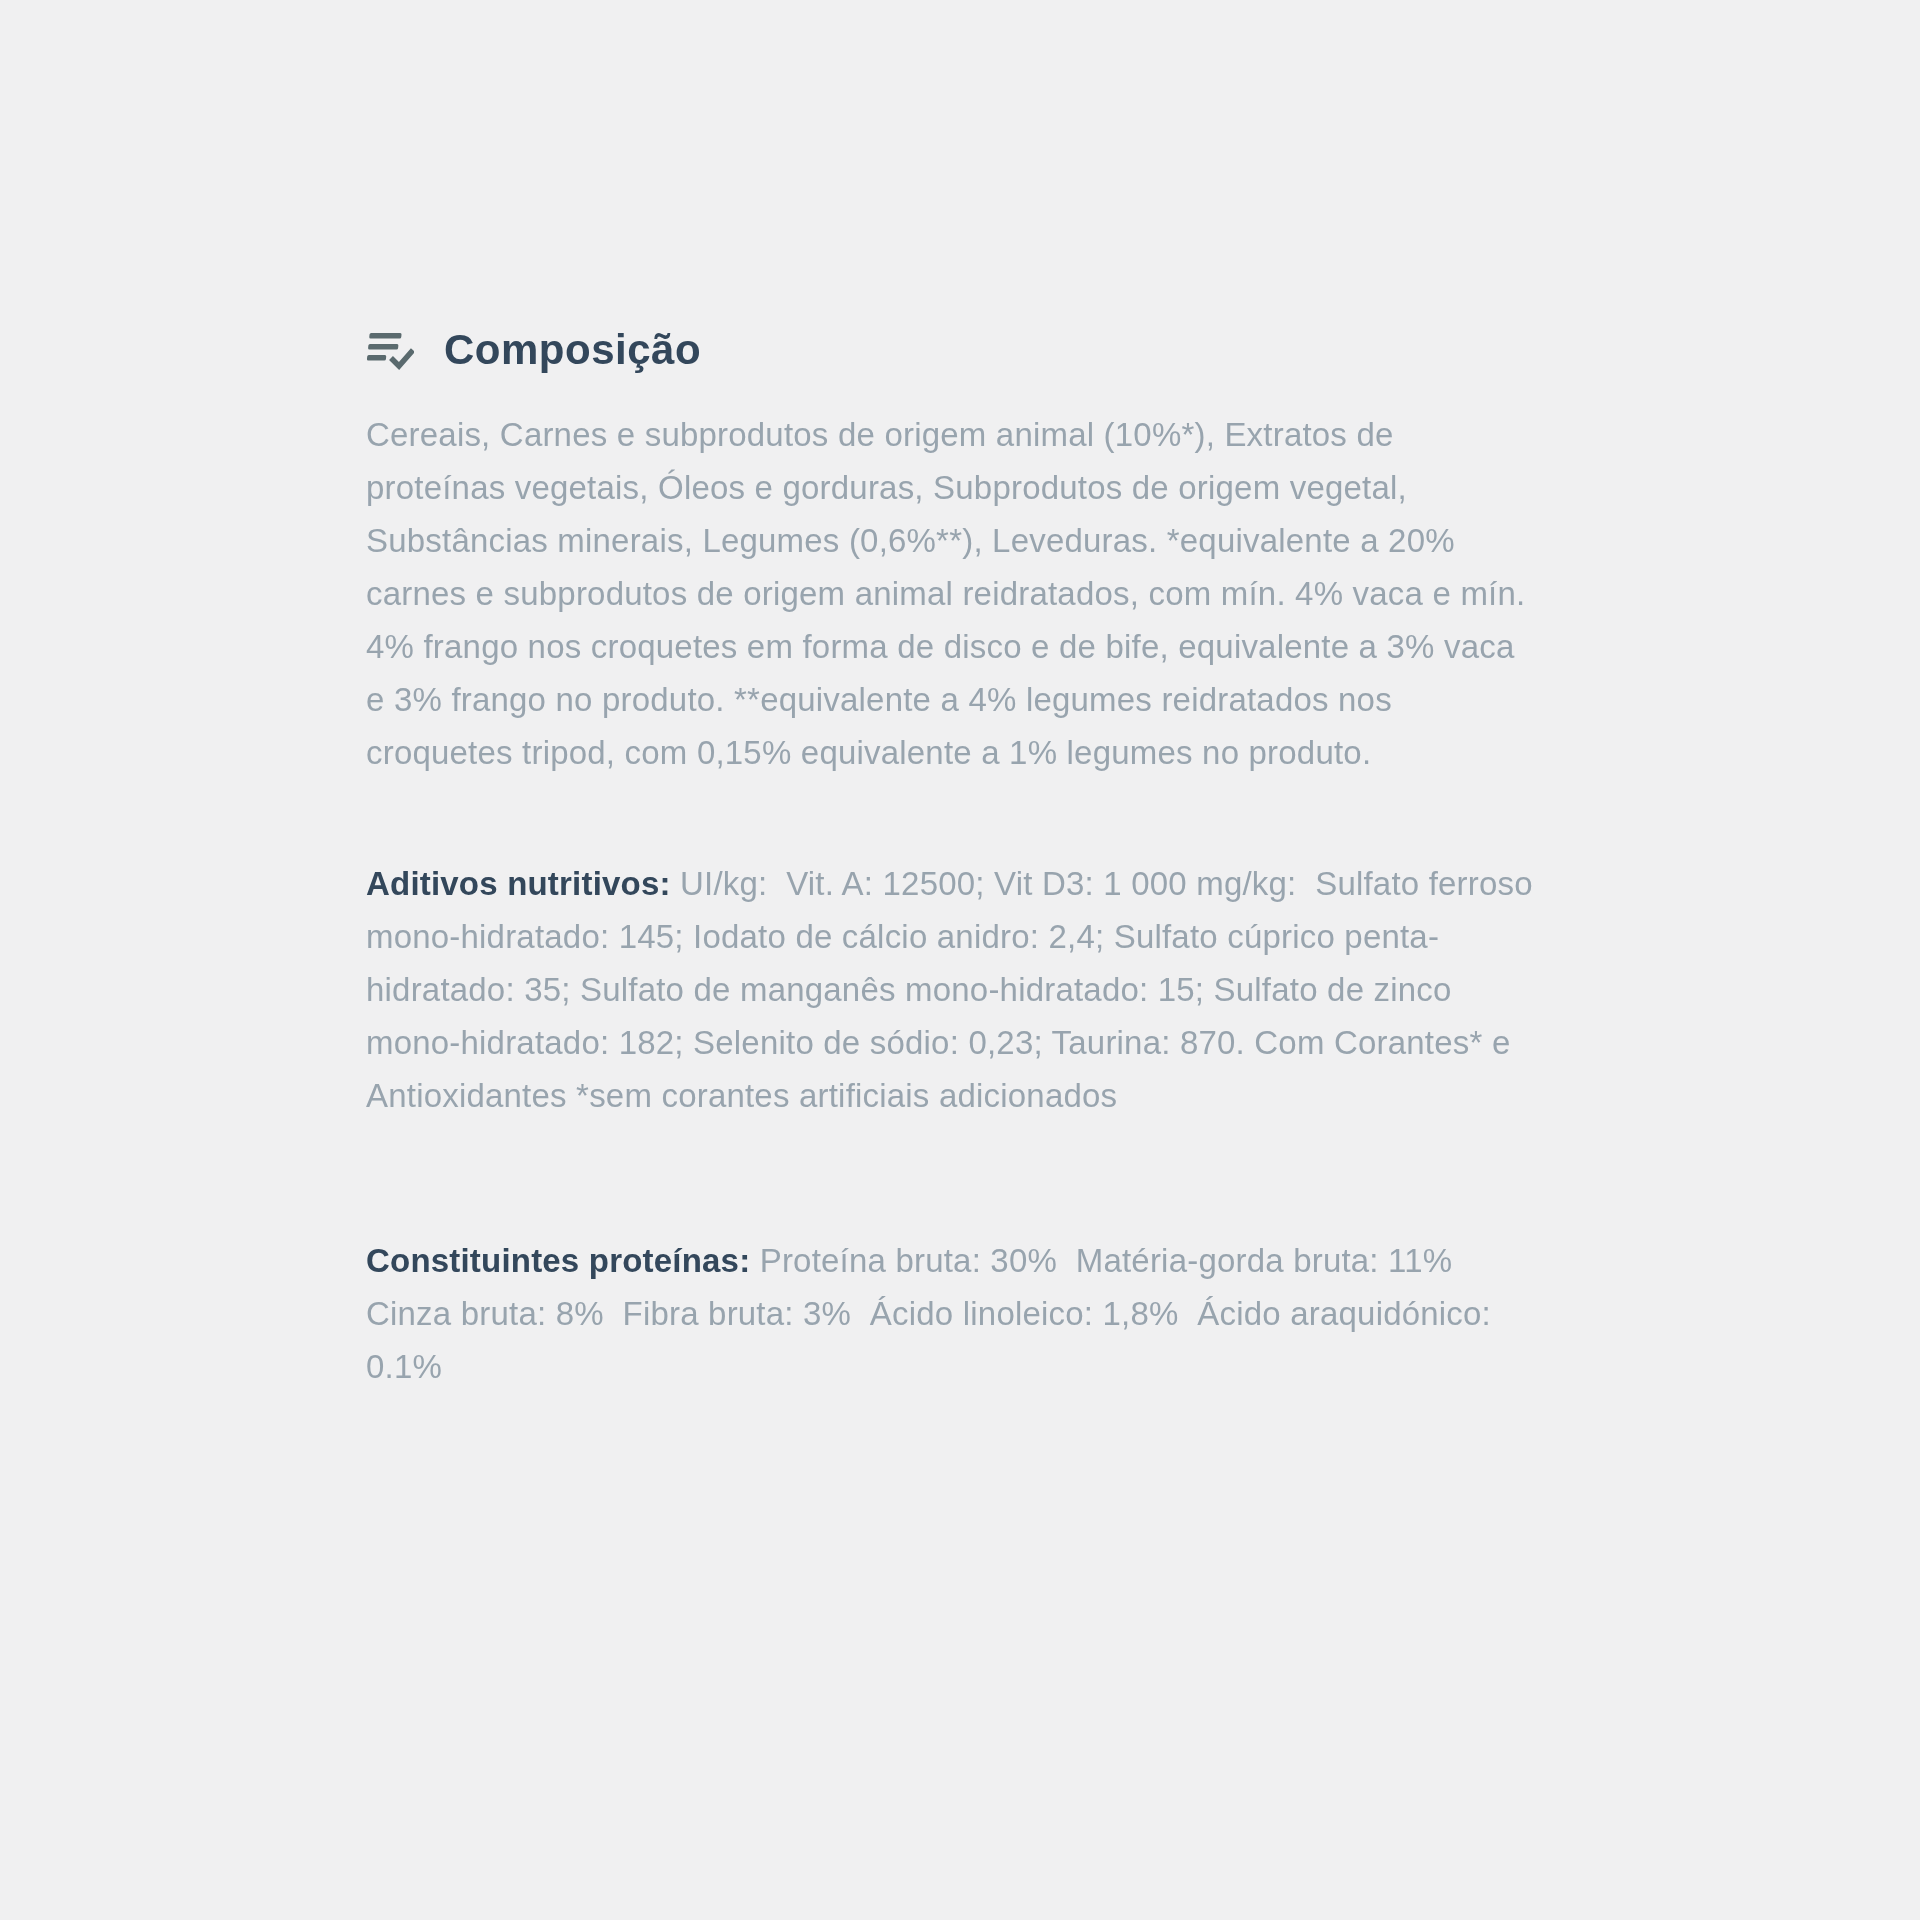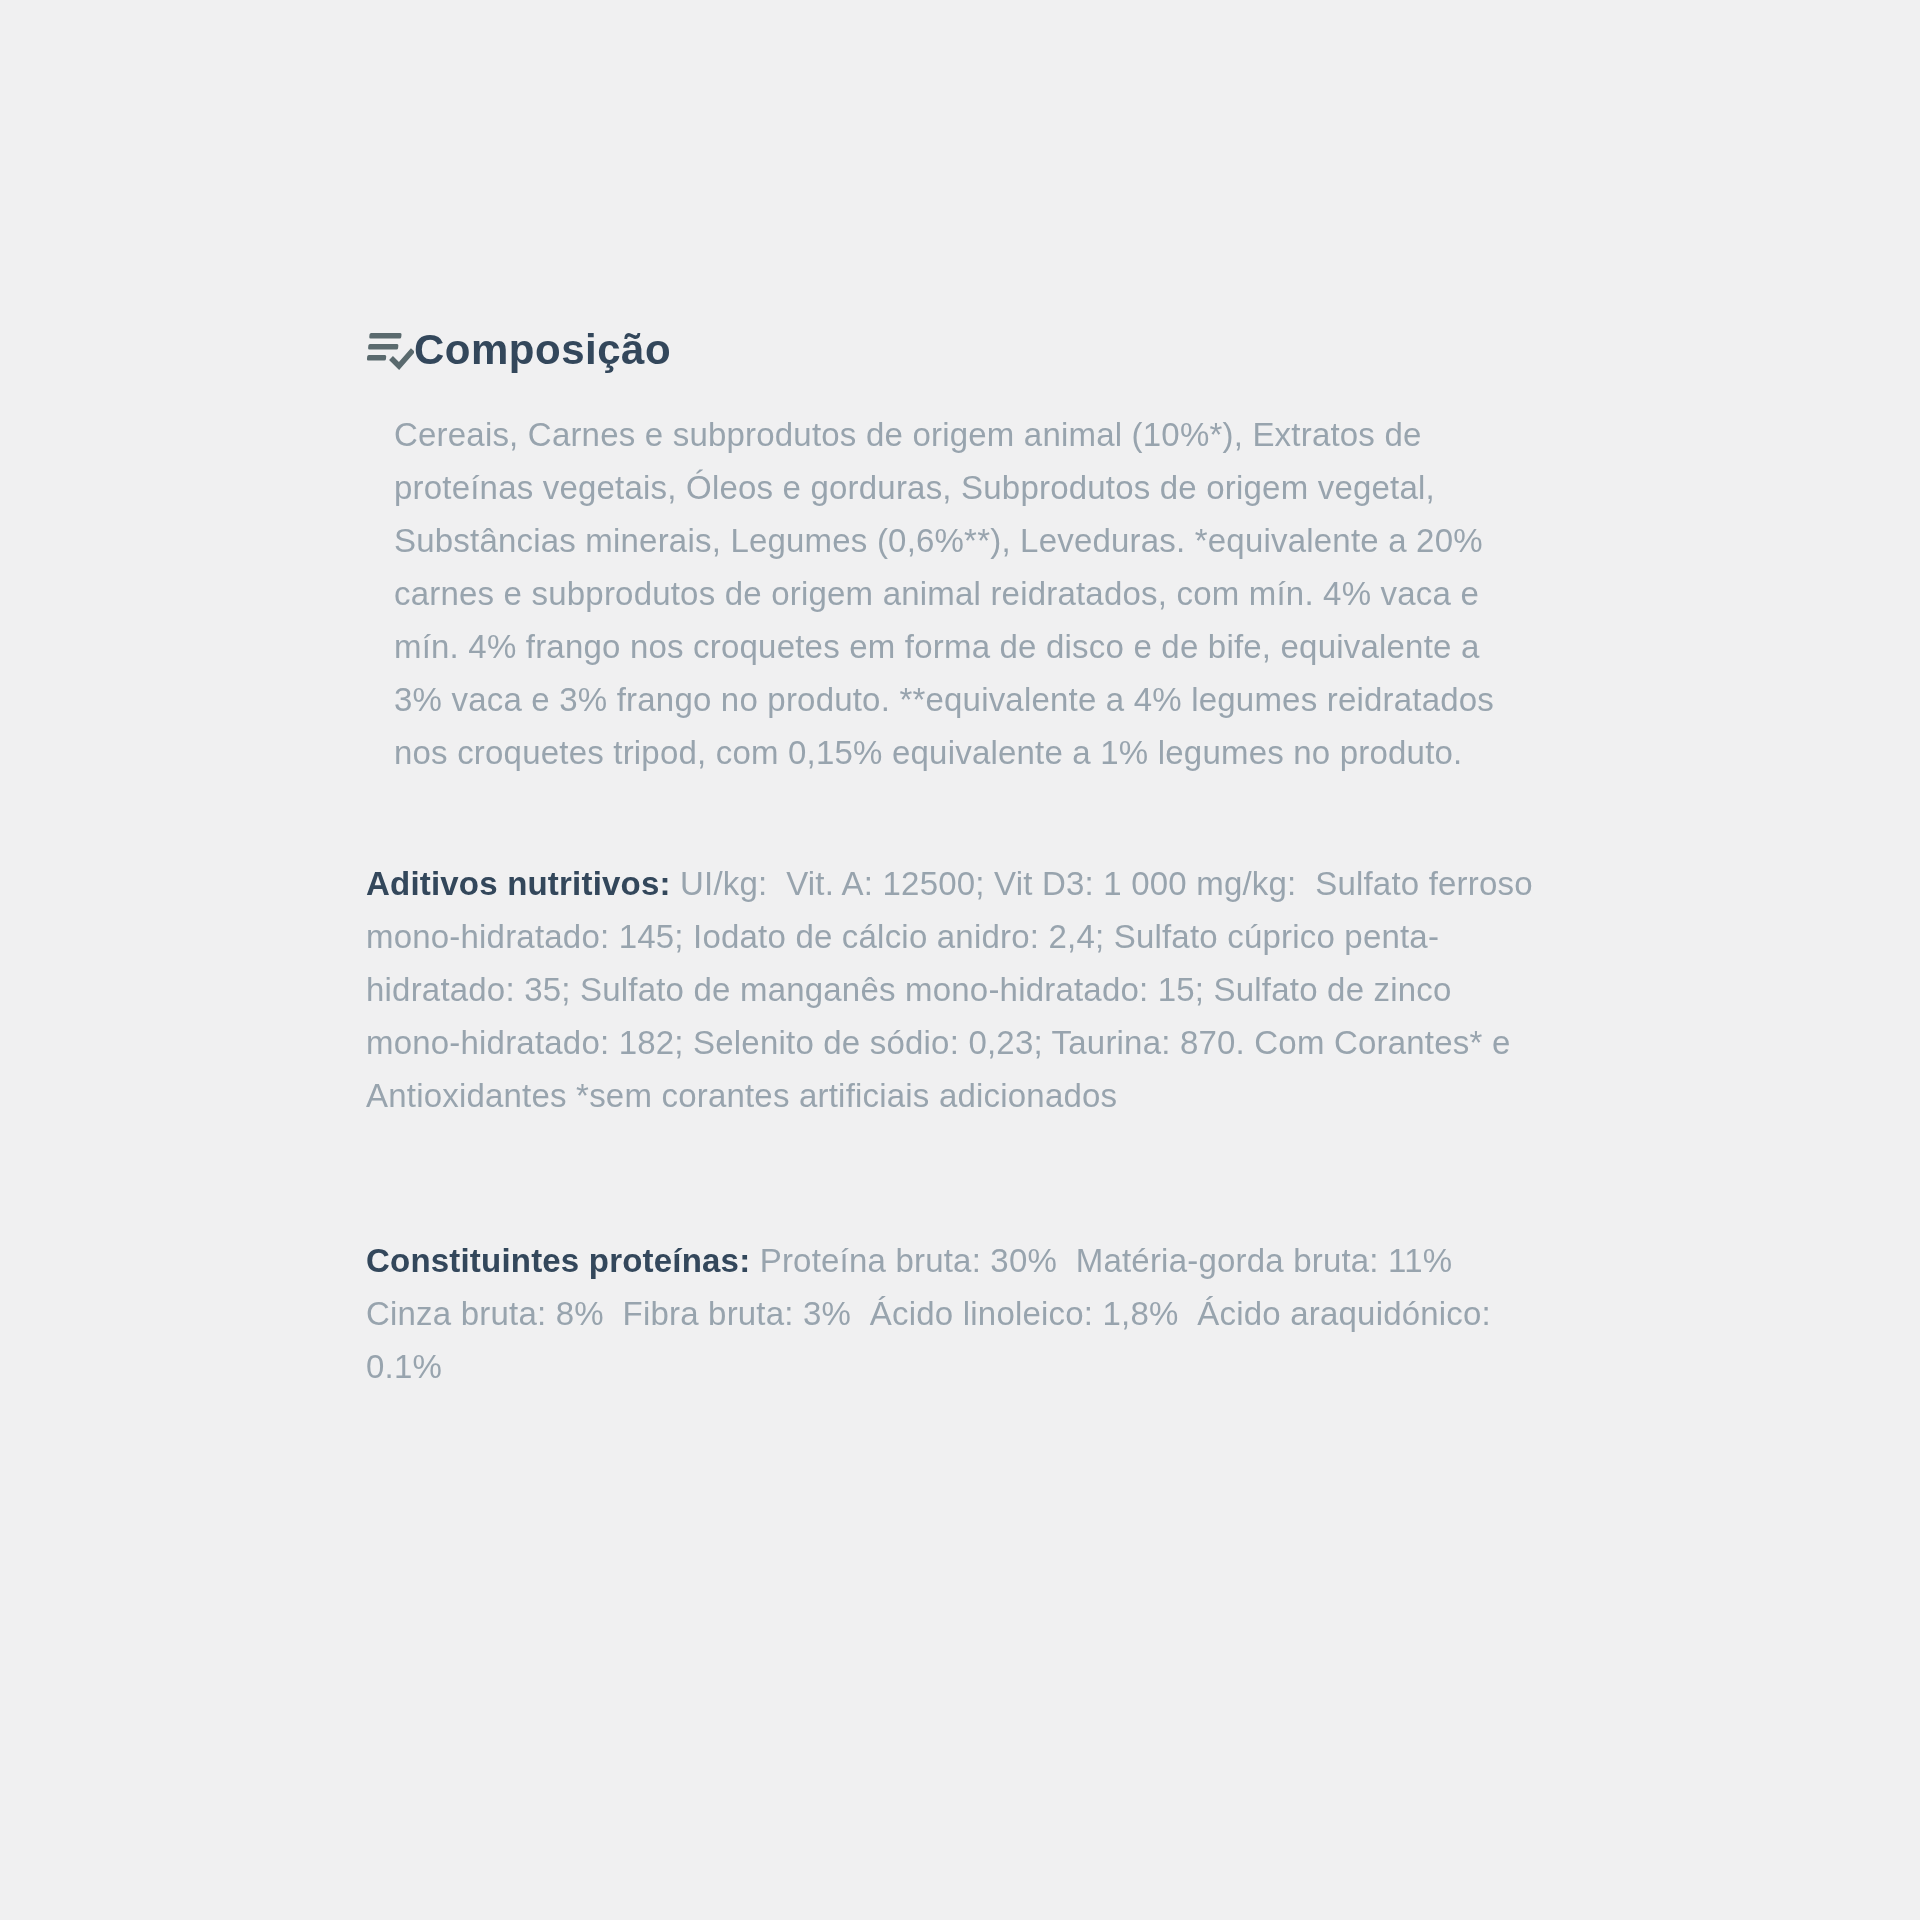--- a/index.html
+++ b/index.html
@@ -16,20 +16,21 @@
   }
   .content {
     position: absolute;
     left: 366px;
     top: 322px;
     width: 1170px;
   }
   .section-title-row {
     display: flex;
     align-items: center;
+    gap: 30px;
     color: #33475b;
   }
   .section-title-row .icon {
     width: 48px;
     height: 40px;
     flex: 0 0 auto;
     color: #5a6a6e;
     display: inline-block;
   }
   .section-title-text {
@@ -41,21 +42,20 @@
   }
   .para {
     font-size: 33px;
     line-height: 53px;
     color: #98a4ae;
     white-space: pre-wrap;
     letter-spacing: 0.2px;
   }
   .para-ingredients {
     margin-top: 30px;
-    margin-left: 28px;
   }
   .para-additives {
     margin-top: 78px;
   }
   .para-analytical {
     margin-top: 112px;
   }
   .para .label {
     font-weight: 700;
     color: #33475b;

